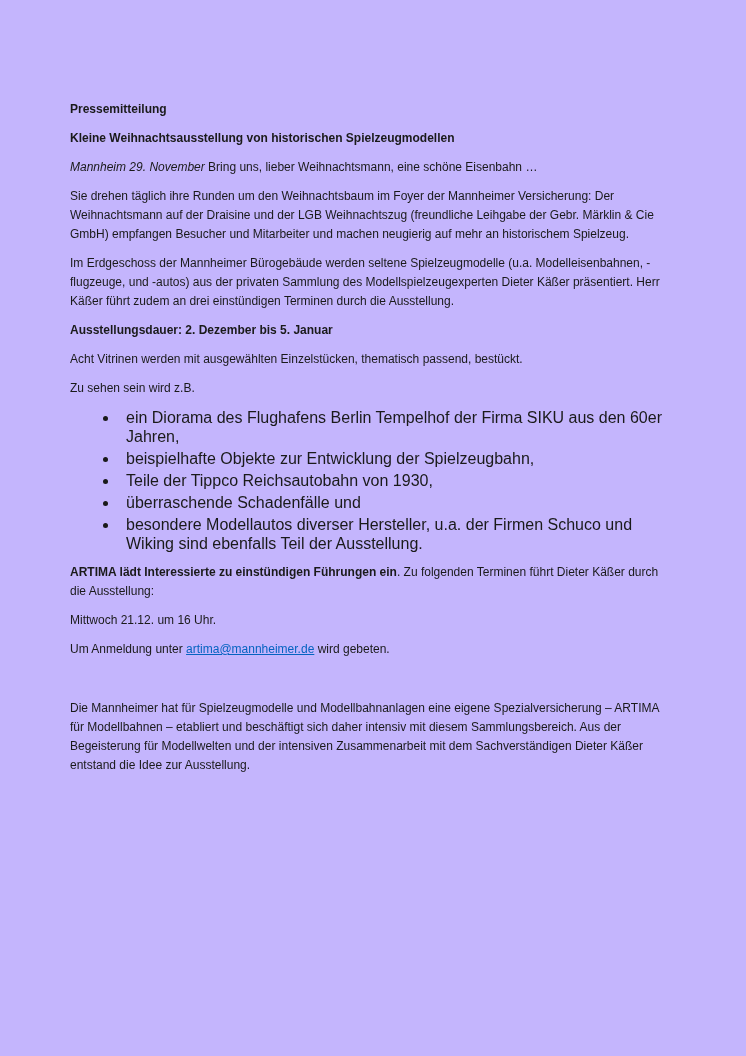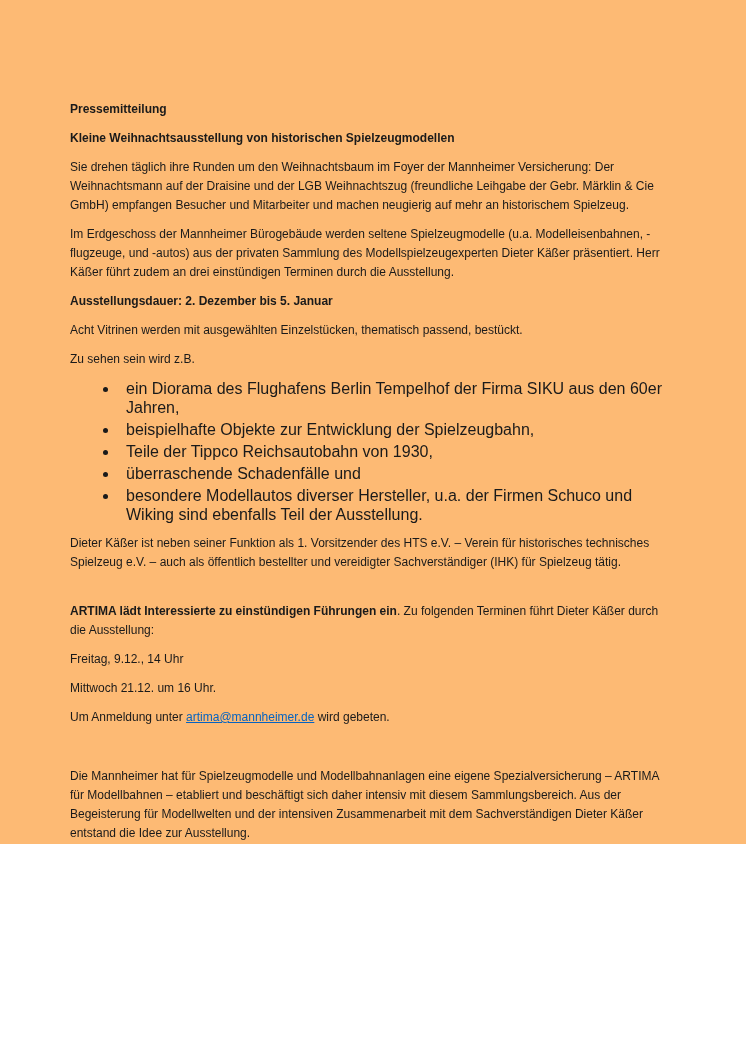--- a/index.html
+++ b/index.html
@@ -10,22 +10,22 @@
   body {
     width: 746px;
     height: 1056px;
     font-family: "Liberation Sans", sans-serif;
     color: #1a1a1a;
     overflow: hidden;
   }
   .page {
     box-sizing: border-box;
     width: 746px;
-    height: 844px;
-    background: #fdba74;
+    height: 1056px;
+    background: #c4b5fd;
     padding: 100px 70px 40px 70px;
   }
   .page p {
     margin: 0 0 10px 0;
     font-size: 12px;
     line-height: 19px;
   }
   .bold { font-weight: bold; }
   .italic { font-style: italic; }
   .gap-after-xl { margin-bottom: 36px !important; }
@@ -50,44 +50,43 @@
 </head>
 <body>
 
 <div class="page">
 
   <p class="bold">Pressemitteilung</p>
 
   <p class="bold">Kleine Weihnachtsausstellung von historischen Spielzeugmodellen</p>
 
 
+  <p><span class="italic">Mannheim 29. November</span><span> Bring uns, lieber Weihnachtsmann, eine schöne Eisenbahn …</span></p>
 
   <p>Sie drehen täglich ihre Runden um den Weihnachtsbaum im Foyer der Mannheimer Versicherung: Der Weihnachtsmann auf der Draisine und der LGB Weihnachtszug (freundliche Leihgabe der Gebr. Märklin &amp; Cie GmbH) empfangen Besucher und Mitarbeiter und machen neugierig auf mehr an historischem Spielzeug.</p>
 
   <p>Im Erdgeschoss der Mannheimer Bürogebäude werden seltene Spielzeugmodelle (u.a. Modelleisenbahnen, -flugzeuge, und -autos) aus der privaten Sammlung des Modellspielzeugexperten Dieter Käßer präsentiert. Herr Käßer führt zudem an drei einstündigen Terminen durch die Ausstellung.</p>
 
   <p class="bold">Ausstellungsdauer: 2. Dezember bis 5. Januar</p>
 
   <p>Acht Vitrinen werden mit ausgewählten Einzelstücken, thematisch passend, bestückt.</p>
 
   <p>Zu sehen sein wird z.B.</p>
 
   <ul class="bullets">
     <li>ein Diorama des Flughafens Berlin Tempelhof der Firma SIKU aus den 60er Jahren,</li>
     <li>beispielhafte Objekte zur Entwicklung der Spielzeugbahn,</li>
     <li>Teile der Tippco Reichsautobahn von 1930,</li>
     <li>überraschende Schadenfälle und</li>
     <li>besondere Modellautos diverser Hersteller, u.a. der Firmen Schuco und Wiking sind ebenfalls Teil der Ausstellung.</li>
   </ul>
 
-  <p class="gap-after-lg">Dieter Käßer ist neben seiner Funktion als 1. Vorsitzender des HTS e.V. – Verein für historisches technisches Spielzeug e.V. – auch als öffentlich bestellter und vereidigter Sachverständiger (IHK) für Spielzeug tätig.</p>
 
   <p><span class="bold">ARTIMA lädt Interessierte zu einstündigen Führungen ein</span><span>. Zu folgenden Terminen führt Dieter Käßer durch die Ausstellung:</span></p>
 
-  <p>Freitag, 9.12., 14 Uhr</p>
 
 
   <p>Mittwoch 21.12. um 16 Uhr.</p>
 
   <p class="gap-after-xxl"><span>Um Anmeldung unter </span><a class="email-link">artima@mannheimer.de</a><span> wird gebeten.</span></p>
 
 
   <p>Die Mannheimer hat für Spielzeugmodelle und Modellbahnanlagen eine eigene Spezialversicherung – ARTIMA für Modellbahnen – etabliert und beschäftigt sich daher intensiv mit diesem Sammlungsbereich. Aus der Begeisterung für Modellwelten und der intensiven Zusammenarbeit mit dem Sachverständigen Dieter Käßer entstand die Idee zur Ausstellung.</p>
 
 </div>

